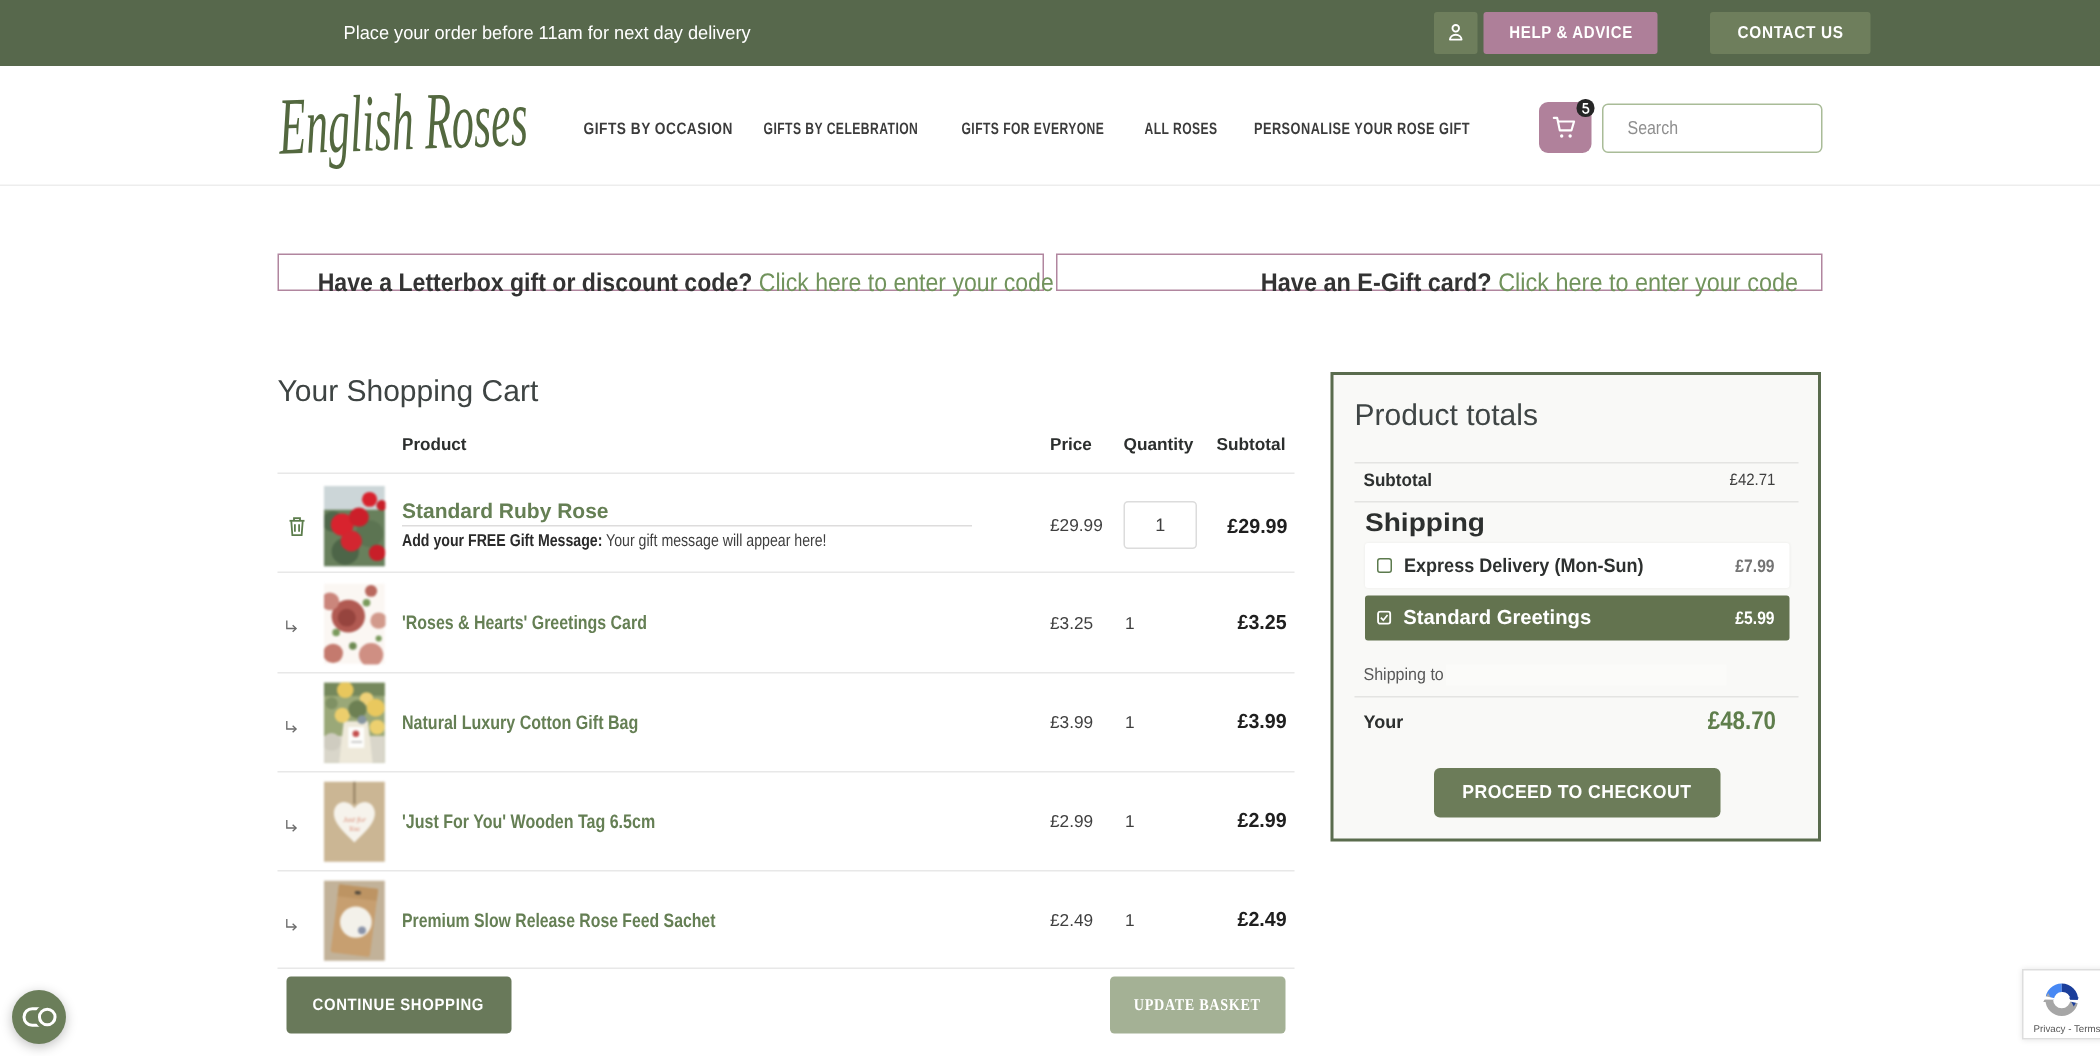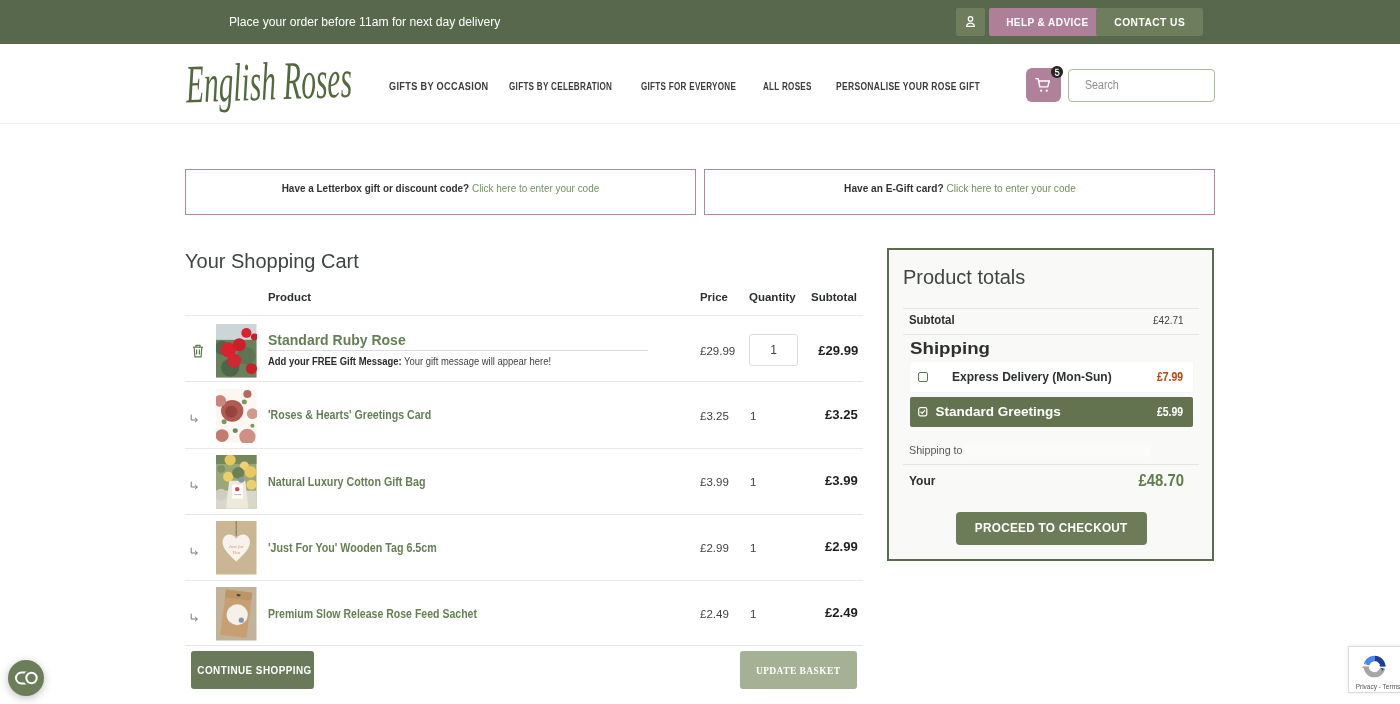--- a/index.html
+++ b/index.html
@@ -9,69 +9,69 @@
 .sx { display:inline-block; white-space:nowrap; transform-origin:0 50%; }
 .sxc { display:inline-block; white-space:nowrap; transform-origin:50% 50%; }
 .sxr { display:inline-block; white-space:nowrap; transform-origin:100% 50%; }
 
 
 .topbar { left:0; top:0; width:1400px; height:45px; background:#57684c; }
 .topbar-msg { left:185px; top:0; height:44px; line-height:44px; color:#fff; font-size:12.5px;margin-left:44px; }
 .tb-btn { top:8px; height:28px; border-radius:2px; color:#fff; font-size:11.5px; font-weight:bold; letter-spacing:.5px; text-align:center; line-height:28px; }
 .tb-user { left:956px; width:29px; background:#6e7e5c; }
 .tb-help { left:989px; width:116px; background:#ae7f99; }
-.tb-contact { left:1096px; width:107px; background:#6e7e5c;text-align:center; }
+.tb-contact { left:1140px; width:107px; background:#6e7e5c;text-align:center; }
 
 
 .header { left:0; top:44px; width:1400px; height:80px; background:#fff; border-bottom:1px solid #ededed; }
 .nav-item { top:80px; font-size:11px; font-weight:bold; color:#3b3b3b; letter-spacing:.4px; white-space:nowrap; }
 .cart-btn { left:1026px; top:68px; width:35px; height:34px; background:#b0819b; border-radius:6px; }
 .cart-badge { left:1051px; top:66px; width:11.5px; height:11.5px; background:#262626; border-radius:50%; }
 .cart-badge svg { display:block; }
 .search { left:1068px; top:69px; width:147px; height:33px; border:1px solid #a9bc98; border-radius:4px; background:#fff; }
 .search span { position:absolute; left:16px; top:0; line-height:31px; font-size:12.5px; color:#8e8e8e; transform:scaleX(.85); transform-origin:0 50%; }
 
 
-.code-box { top:169px; width:511px; height:46px; border:1px solid #b1869f; background:#fff; text-align:center; line-height:37px; font-size:11px; color:#333; font-weight:bold; white-space:nowrap; }
+.code-box { top:169px; width:511px; height:25px; border:1px solid #b1869f; background:#fff; text-align:right; line-height:37px; font-size:17px; color:#333; font-weight:bold; white-space:nowrap; }
 .code-box a { color:#71935c; font-weight:normal; text-decoration:none; }
 .cb1 { left:185px; }
 .cb2 { left:704px; }
 
 
 .h1 { left:185px; top:251px; font-size:20px; line-height:20px; color:#3e4443; }
 .th { font-size:11.5px; line-height:12px; font-weight:bold; color:#2c2f2e; top:291px; }
 .hline { height:1px; background:#e8e8e8; left:185px; width:678px; }
 .title { font-weight:bold; color:#657f54; font-size:13px; line-height:16px; white-space:nowrap; }
 .price { font-size:11.5px; line-height:12px; color:#3f3f3f; }
 .qtytxt { font-size:11.5px; line-height:12px; color:#3f3f3f; }
 .subt { font-size:13.5px; line-height:14px; font-weight:bold; color:#1f1f1f; text-align:right; width:70px; }
 .pimg { left:216px; width:40.5px; height:53.5px; }
 .pimg svg { width:100%; height:100%; display:block; filter:blur(.6px); }
 .arrow { left:190px; width:11px; height:11px; }
 
 
 .btn { height:38px; border-radius:3px; color:#fff; font-size:11px; font-weight:bold; letter-spacing:.5px; text-align:center; line-height:38px; }
-.btn-continue { left:191px; top:651px; width:123px; background:#69795a; }
+.btn-continue { left:191px; top:651px; width:150px; background:#69795a; }
 .btn-update { left:740px; top:651px; width:117px; background:#a4b195;font-family:Liberation Serif, serif; }
 
 
 .panel { left:887px; top:248px; width:327px; height:313px; border:2px solid #5a6c4e; background:#f9f9f7; }
 .panel .in { position:absolute; }
 .bt-title { left:14px; top:17px; font-size:20px; line-height:20px; color:#3f4545; }
 .pline { left:14px; width:296px; height:1px; background:#e4e4e2; }
 .blabel { font-size:12px; line-height:12.5px; font-weight:bold; color:#2d302f; }
 .bval { font-size:11px; line-height:12px; color:#3f3f3f; }
 .ship-row { left:21px; width:283px; height:30px; border-radius:2px; }
 .ship-row .cb { position:absolute; left:8px; top:10px; width:9.5px; height:9.5px; border-radius:2px; }
 .ship-row .lbl { position:absolute; left:25.5px; top:0; line-height:30px; font-size:12px; font-weight:bold; }
 .ship-row .prc { position:absolute; right:9.5px; top:0; line-height:30px; font-size:12px; font-weight:bold; }
 .express { background:#fff; box-shadow:0 0 2px rgba(0,0,0,.06); }
 .express .cb { border:1.5px solid #5c7a4e; background:#fff; }
 .express .lbl { color:#2d302f; }
-.express .prc { color:#c2410c;text-align:right; }
+.express .prc { color:#737373;text-align:right; }
 .standard { background:#63734f; }
 .standard .lbl { color:#fff; }
 .standard .prc { color:#fff; }
 .btn-proceed { left:67px; top:262px; width:191px; height:33px; background:#6c7c59; border-radius:4px; color:#fff; font-size:12.5px; font-weight:bold; letter-spacing:.3px; text-align:center; line-height:33px; }
 
 
 .acc-widget { left:8px; top:660px; width:36px; height:36px; border-radius:50%; background:#6b7e5a; box-shadow:0 2px 8px rgba(0,0,0,.25); }
 .recaptcha { left:1348px; top:646px; width:60px; height:47px; background:#fff; border:1px solid #dddddd; box-shadow:0 0 4px rgba(0,0,0,.1); }
 </style>
 </head>
@@ -261,21 +261,21 @@
 
 <div class="abs panel">
   <div class="in bt-title">Product totals</div>
   <div class="in pline" style="top:58px;"></div>
   <div class="in blabel" style="left:20px; top:64px;"><span class="sx" style="transform:scaleX(.95)">Subtotal</span></div>
   <div class="in bval" style="right:28px; top:64px;"><span class="sxr" style="transform:scaleX(.91)">£42.71</span></div>
   <div class="in pline" style="top:84px;"></div>
   <div class="in blabel" style="left:21px; top:93px; font-size:17px;"><span class="sx" style="transform:scaleX(1.1)">Shipping</span></div>
   <div class="in ship-row express" style="top:112px;">
     <div class="cb"></div>
-    <div class="lbl" style="font-size:13px;margin-left:16px;"><span class="sx" style="transform:scaleX(.925)">Express Delivery (Mon-Sun)</span></div>
+    <div class="lbl" style="font-size:13px;"><span class="sx" style="transform:scaleX(.925)">Express Delivery (Mon-Sun)</span></div>
     <div class="prc"><span class="sxr" style="transform:scaleX(.87)">£7.99</span></div>
   </div>
   <div class="in ship-row standard" style="top:147px;">
     <svg class="cb" width="10" height="10" viewBox="0 0 10 10" style="border:none;">
         <rect x=".75" y=".75" width="8.5" height="8.5" rx="1.5" fill="none" stroke="#fff" stroke-width="1.3"></rect>
         <path d="M2.7 5 l1.7 1.8 L7.4 3.2" fill="none" stroke="#fff" stroke-width="1.2"></path>
       </svg>
     <div class="lbl" style="font-size:13.5px;"><span class="sx" style="transform:scaleX(1)">Standard Greetings</span></div>
     <div class="prc"><span class="sxr" style="transform:scaleX(.87)">£5.99</span></div>
   </div>

